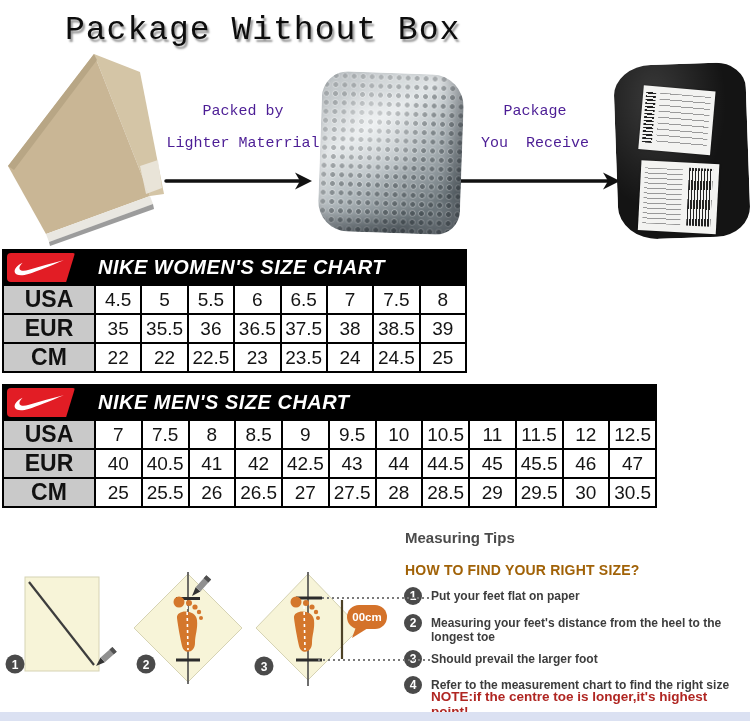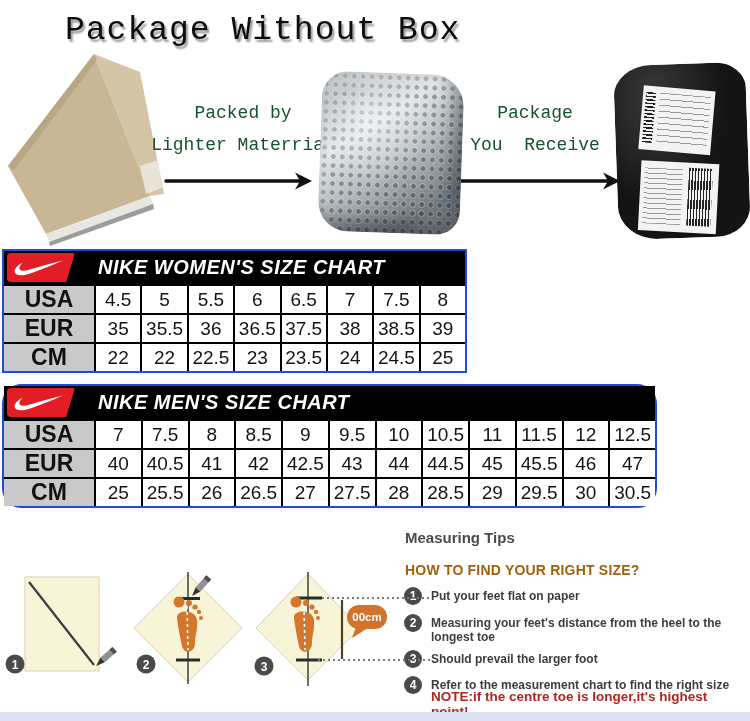--- a/index.html
+++ b/index.html
@@ -7,21 +7,21 @@
          font-family:"Liberation Sans",sans-serif;color:#111;}
 
   
   .main-title{position:absolute;top:12px;left:65px;width:680px;text-align:left;
     font-family:"Liberation Mono","DejaVu Sans Mono",monospace;
     font-size:33px;font-weight:400;letter-spacing:1px;color:#0d0d0d;
     text-shadow:2px 3px 2px #9a9a9a;}
 
   
   .flow-text{position:absolute;font-family:"Liberation Mono","DejaVu Sans Mono",monospace;
-    font-size:18px;color:#14532d;text-align:center;white-space:pre;}
+    font-size:15px;color:#4c1d95;text-align:center;white-space:pre;}
   #flow1-l1{left:158px;top:103px;width:170px;}
   #flow1-l2{left:148px;top:135px;width:190px;}
   #flow2-l1{left:455px;top:103px;width:160px;}
   #flow2-l2{left:450px;top:135px;width:170px;}
 
   .top-arrows{position:absolute;left:150px;top:166px;}
 
   .box-svg{position:absolute;left:0px;top:48px;}
 
   .bubble-wrap{position:absolute;left:320px;top:73px;width:142px;height:160px;
@@ -42,23 +42,23 @@
   .lbl-bars-v{position:absolute;left:3px;top:5px;width:10px;height:52px;
     background:repeating-linear-gradient(0deg,#222 0 1.5px,transparent 1.5px 3.5px);}
   .lbl-lines{position:absolute;left:17px;top:6px;right:4px;height:52px;
     background:repeating-linear-gradient(#9a9a9a 0 1px,transparent 1px 6px);}
   .lbl-lines2{position:absolute;left:4px;top:7px;width:38px;height:56px;
     background:repeating-linear-gradient(#999 0 1px,transparent 1px 5px);}
   .lbl-barcode{position:absolute;left:48px;top:5px;width:24px;height:58px;
     background:repeating-linear-gradient(90deg,#222 0 1.5px,transparent 1.5px 3px);}
 
   
-  .size-table{position:absolute;border:2px solid #1d4ed8;background:#fff;box-sizing:content-box;}
+  .size-table{position:absolute;border:2px solid #000000;background:#fff;box-sizing:content-box;}
   #women-table{left:2px;top:249px;width:461px;}
-  #men-table{left:2px;top:384px;width:651px;border-radius:20px;}
+  #men-table{left:2px;top:384px;width:651px;}
   .chart-header{position:relative;height:33px;background:#000;display:flex;align-items:center;}
   .nike-logo{position:absolute;left:3px;top:2px;width:68px;height:29px;background:#e21d25;
     border-radius:4px 2px 2px 4px;clip-path:polygon(0 0,100% 0,87% 100%,0 100%);
     display:flex;align-items:center;justify-content:center;}
   .nike-logo svg{width:56px;height:22px;margin-right:6px;}
   .chart-title{color:#fff;font-style:italic;font-weight:bold;font-size:20px;
     margin-left:94px;letter-spacing:.5px;white-space:nowrap;}
   .chart-grid{display:grid;gap:2px;background:#000;border-top:2px solid #000;}
   #women-table .chart-grid{grid-template-columns:90px repeat(8,1fr);}
   #men-table .chart-grid{grid-template-columns:90px repeat(12,1fr);}

